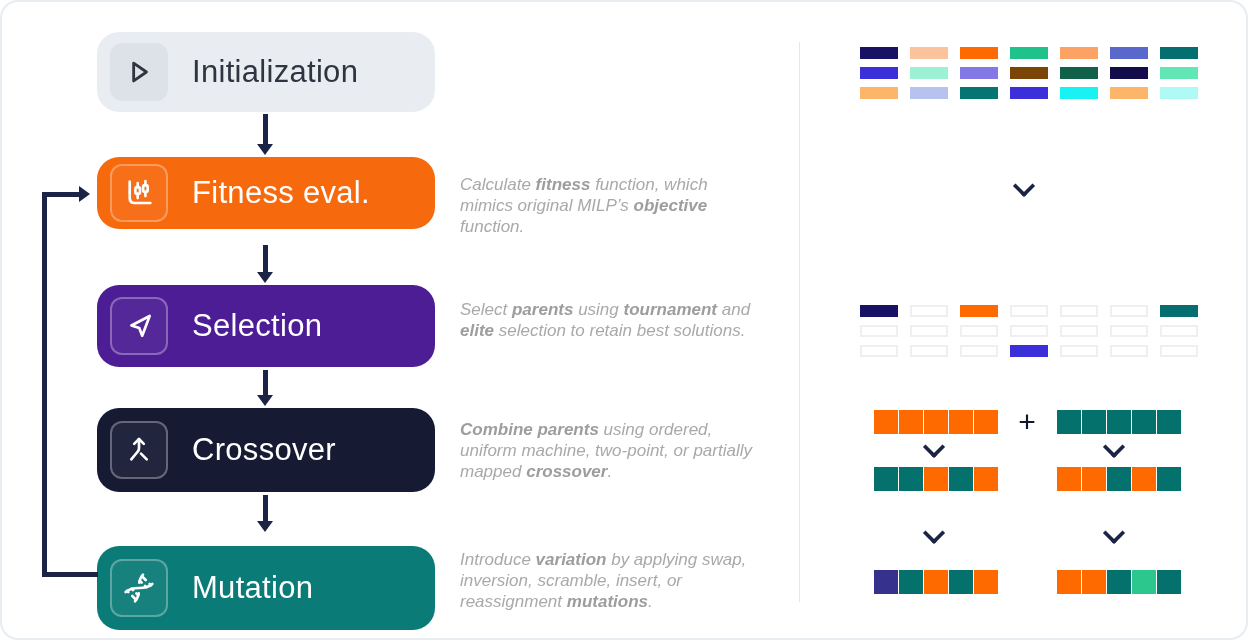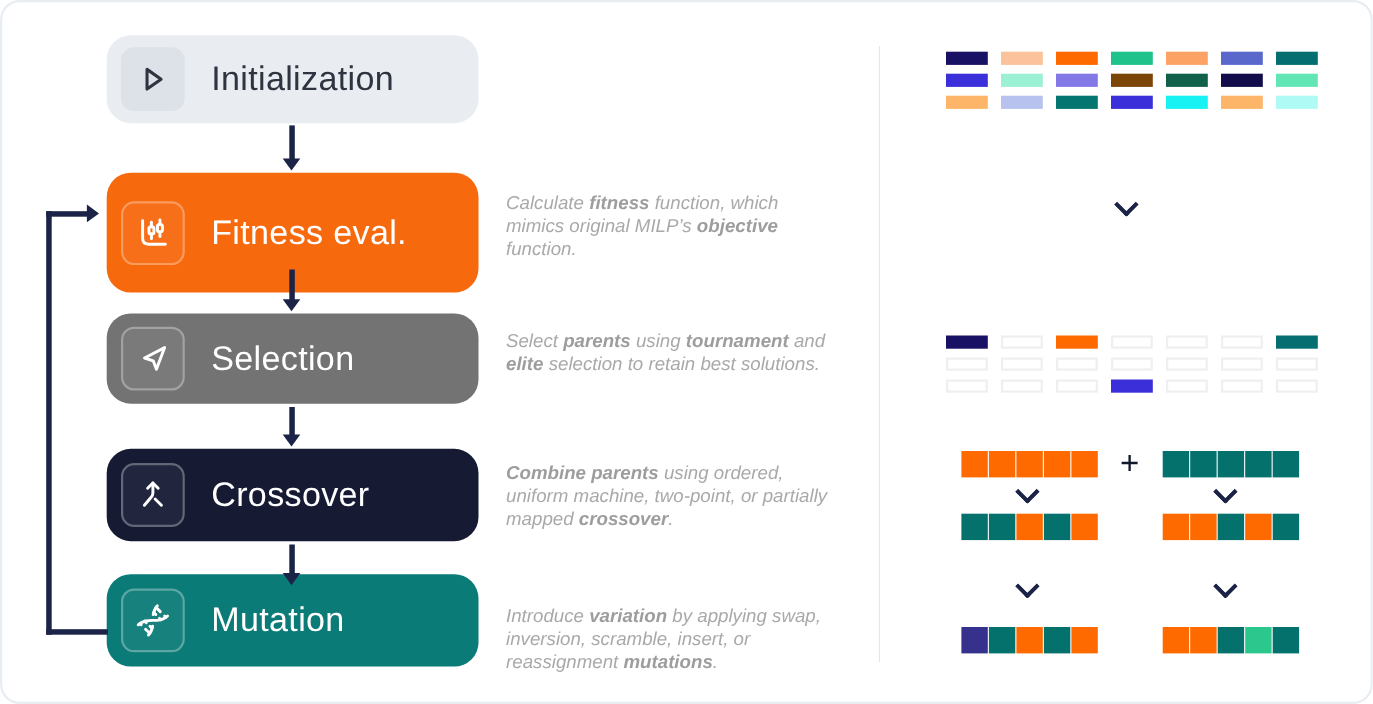--- a/index.html
+++ b/index.html
@@ -10,24 +10,24 @@
     position:relative; width:1248px; height:640px; background:#fff;
     border:2px solid #E8EDF2; border-radius:18px; overflow:hidden;
   }
 
   
   .stage {
     position:absolute; left:95px; width:338px; border-radius:22px;
     display:flex; align-items:center; gap:24px; padding-left:13px;
   }
   .s1 { top:30px;  height:80px; }
-  .s2 { top:155px; height:109px; }
+  .s2 { top:155px; height:72px; }
   .s3 { top:283px; height:82px; }
   .s4 { top:406px; height:84px; }
-  .s5 { top:520px; height:84px; }
+  .s5 { top:544px; height:84px; }
 
   .stage-icon {
     width:58px; height:58px; border-radius:12px; flex:0 0 auto;
     display:flex; align-items:center; justify-content:center;
   }
   .stage--colored .stage-icon { border:2px solid rgba(255,255,255,.30); background:rgba(255,255,255,.05); }
   .stage--init    .stage-icon { background:#DCE2E8; }
 
   .stage-label { font-size:31px; font-weight:500; color:#fff; letter-spacing:.3px; white-space:nowrap; }
   .stage--init .stage-label { color:#2E3440; }
@@ -122,21 +122,21 @@
           <path d="M11 12.6 V15.8"></path>
         <rect x="9.3" y="7.6" width="3.4" height="5" rx="1.4"></rect>
         <path d="M16.8 3 V6.1"></path>
           <path d="M16.8 11.1 V14.3"></path>
         <rect x="15.1" y="6.1" width="3.4" height="5" rx="1.4"></rect>
       </svg>
     </span>
     <span class="stage-label">Fitness eval.</span>
   </div>
 
-  <div class="stage stage--colored s3" style="background: #737373;">
+  <div class="stage stage--colored s3" style="background: #4c1d95;">
     <span class="stage-icon">
       <svg class="icon-svg" width="32" height="32" viewBox="0 0 24 24" fill="none" stroke="#fff" stroke-width="2" stroke-linejoin="round" stroke-linecap="round">
           <path d="M20 4.5 L14.4 19.3 L12.2 13.5 L6.3 11.6 Z"></path>
         </svg>
     </span>
     <span class="stage-label">Selection</span>
   </div>
 
   <div class="stage stage--colored s4" style="background: rgb(22, 26, 51);">
     <span class="stage-icon">

